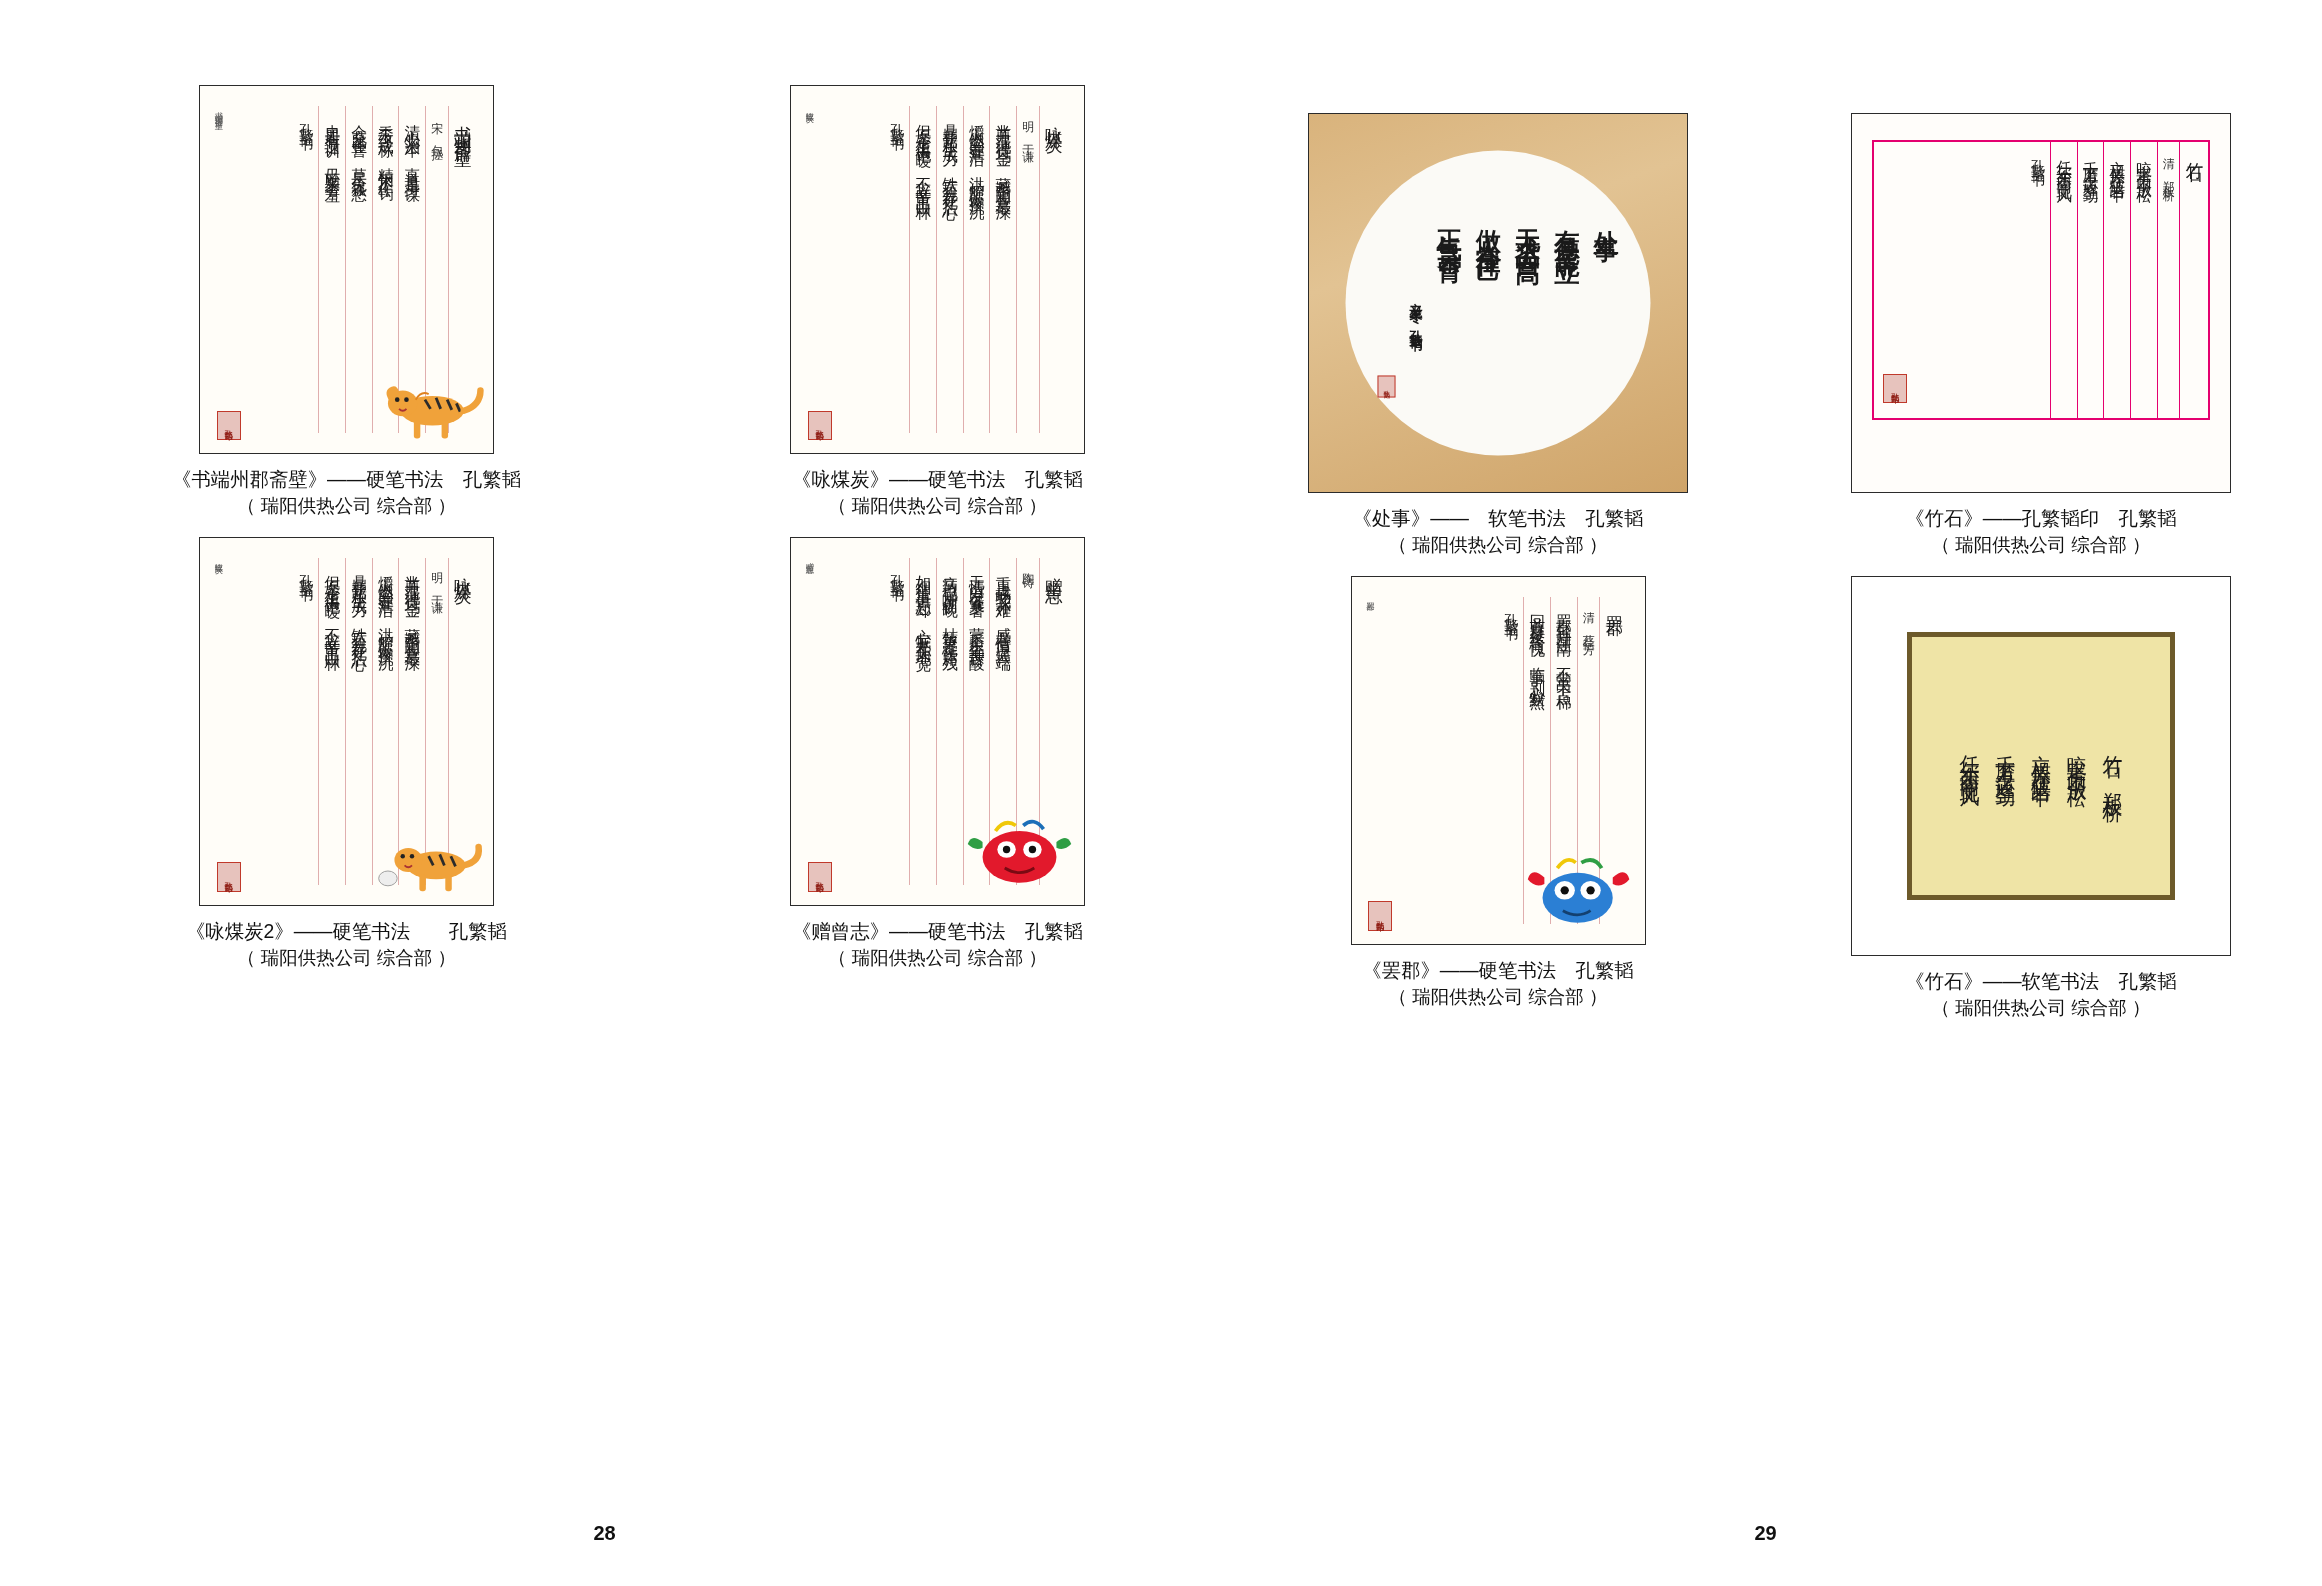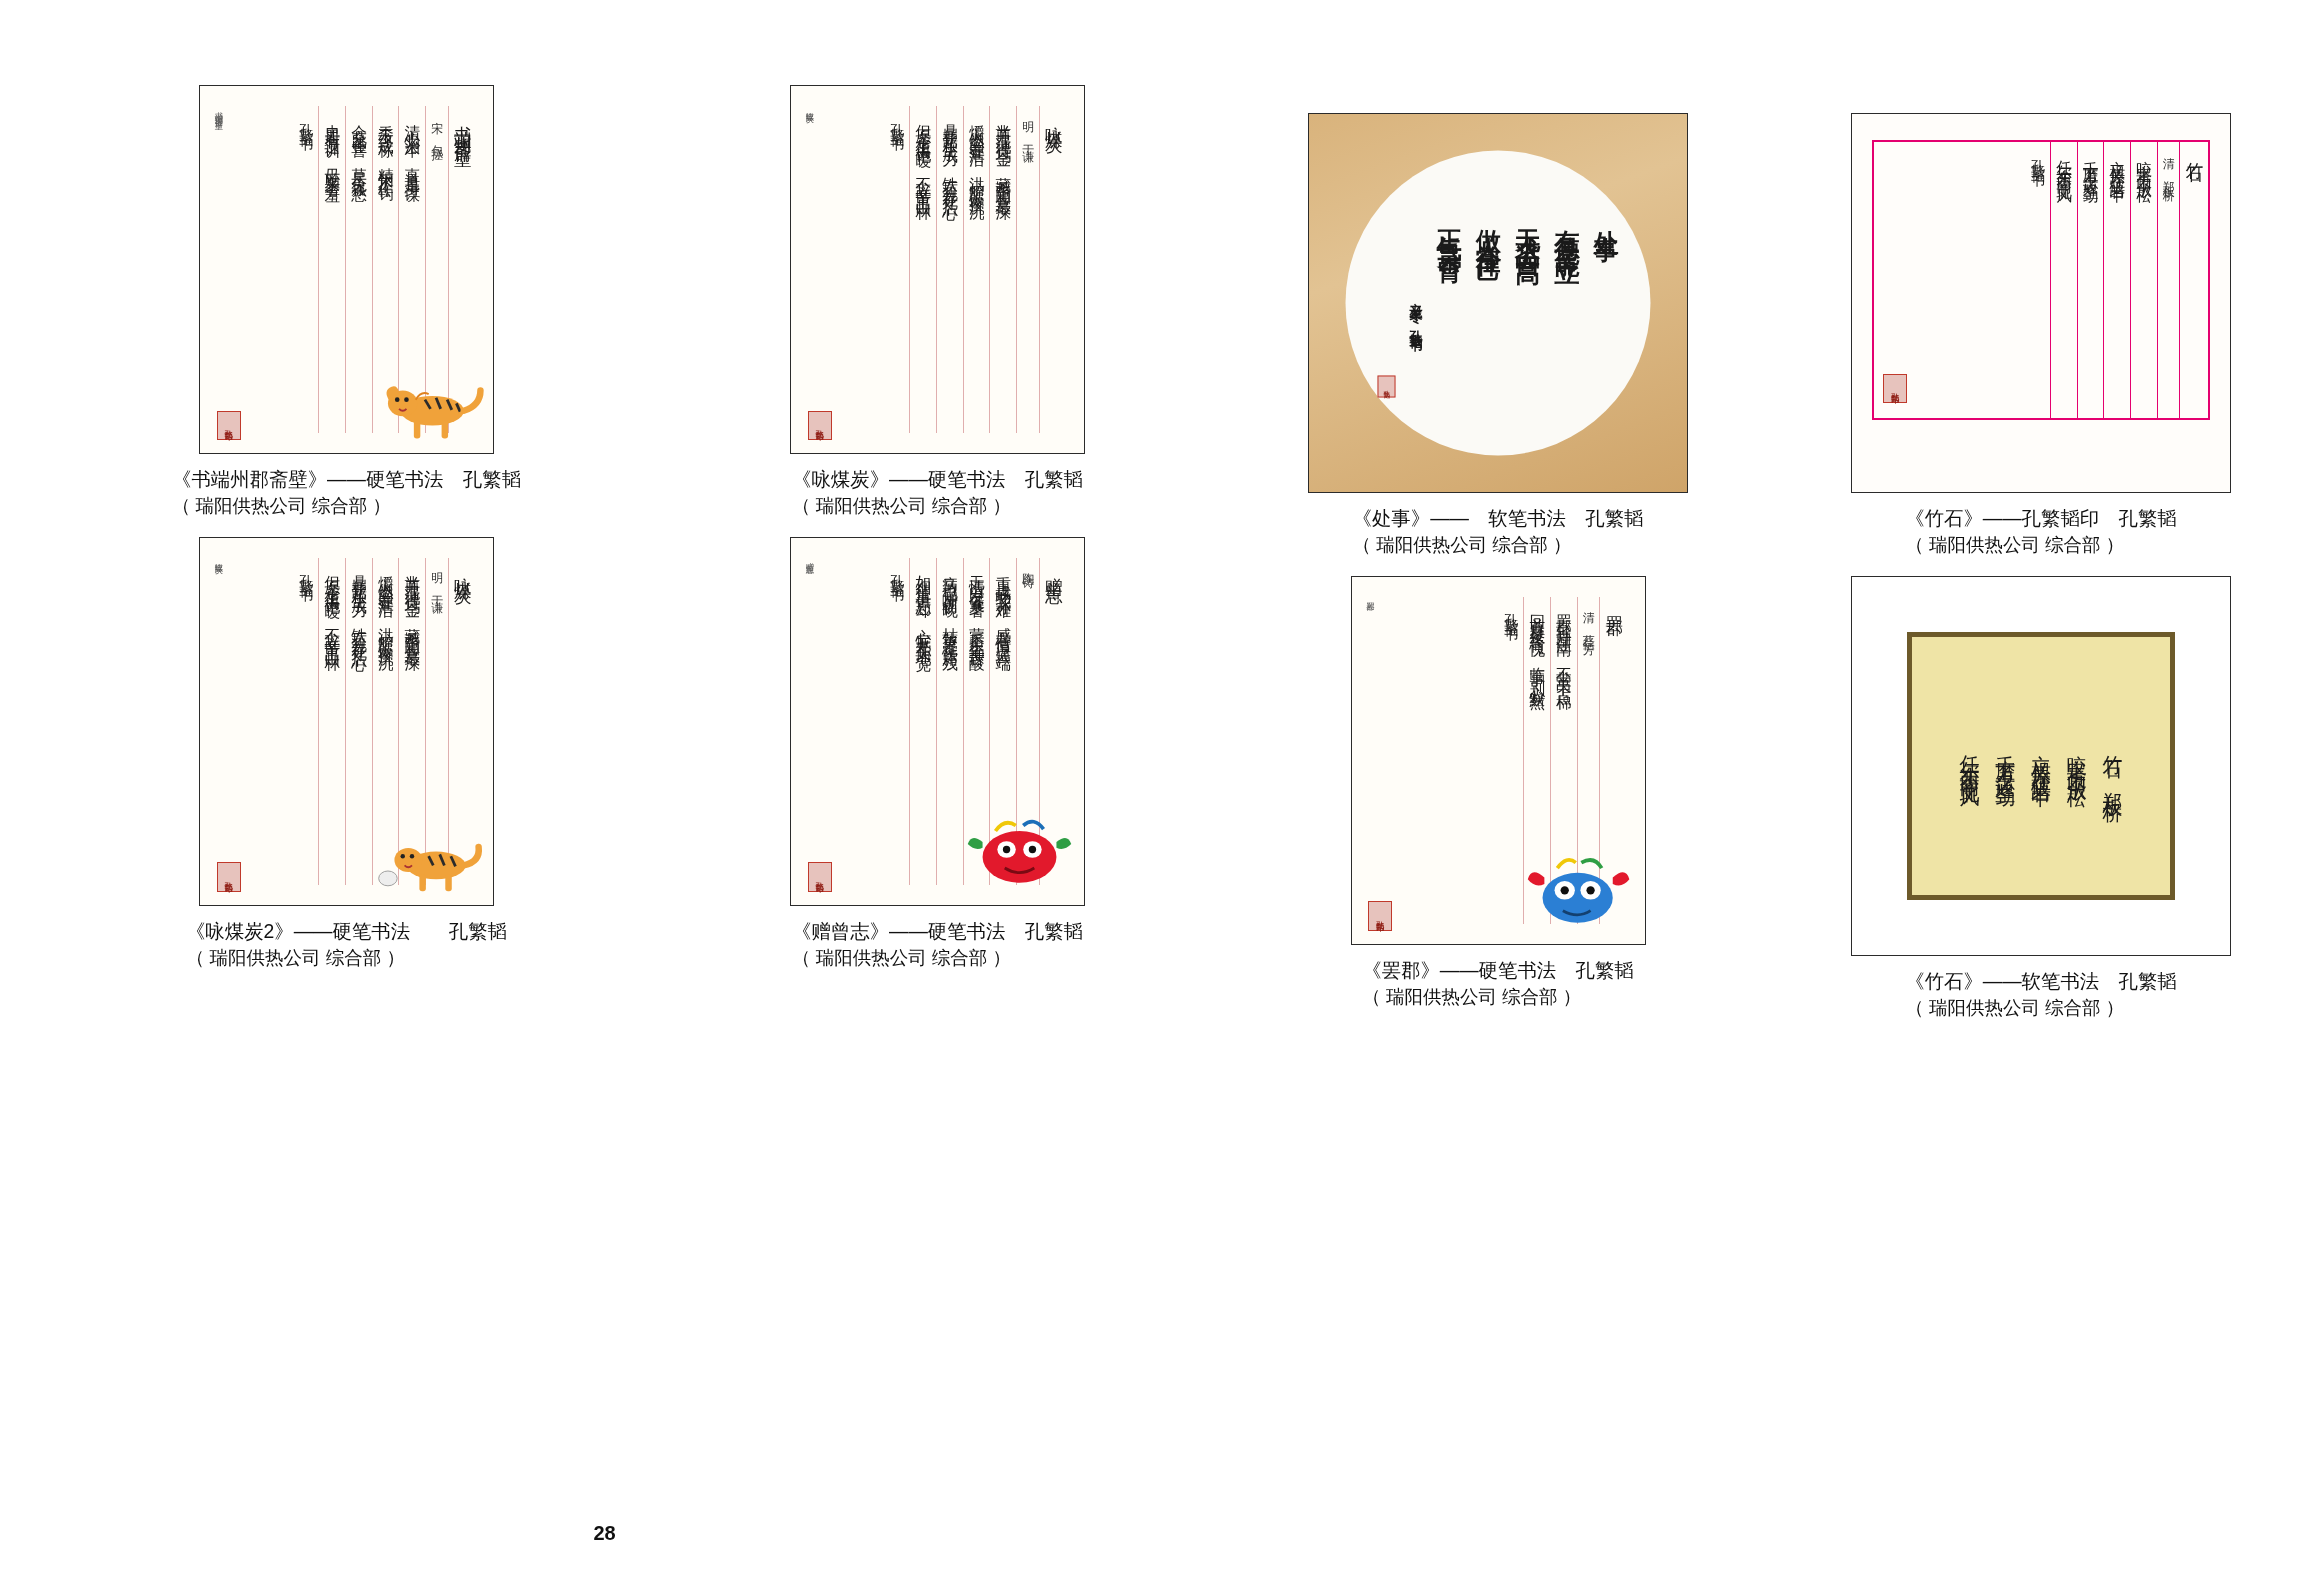--- a/index.html
+++ b/index.html
@@ -47,20 +47,21 @@
     border: 1.8px solid #2b2b2b;
     background: #fff;
     position: relative;
     overflow: hidden;
   }
   .sz-a { width: 295px; height: 369px; }      
   .sz-b { width: 380px; height: 380px; }      
   .sz-c { width: 380px; height: 380px; }
 
   .caption {
+    text-align: center;
     color: #111;
     font-size: 19.4px;
     line-height: 1.45;
     margin-top: 11px;
     white-space: nowrap;
   }
   .caption .line2 { font-size: 18.5px; }
 
   .pageno {
     position: absolute;
@@ -505,16 +506,17 @@
             </div>
           </div>
         </div>
         <div class="caption">
           <div>《竹石》——软笔书法　孔繁韬</div>
           <div class="line2">（ 瑞阳供热公司 综合部 ）</div>
         </div>
       </div>
 
     </div>
+    <div class="pageno">29</div>
   </div>
 
 </div>
 
 
 </body></html>

